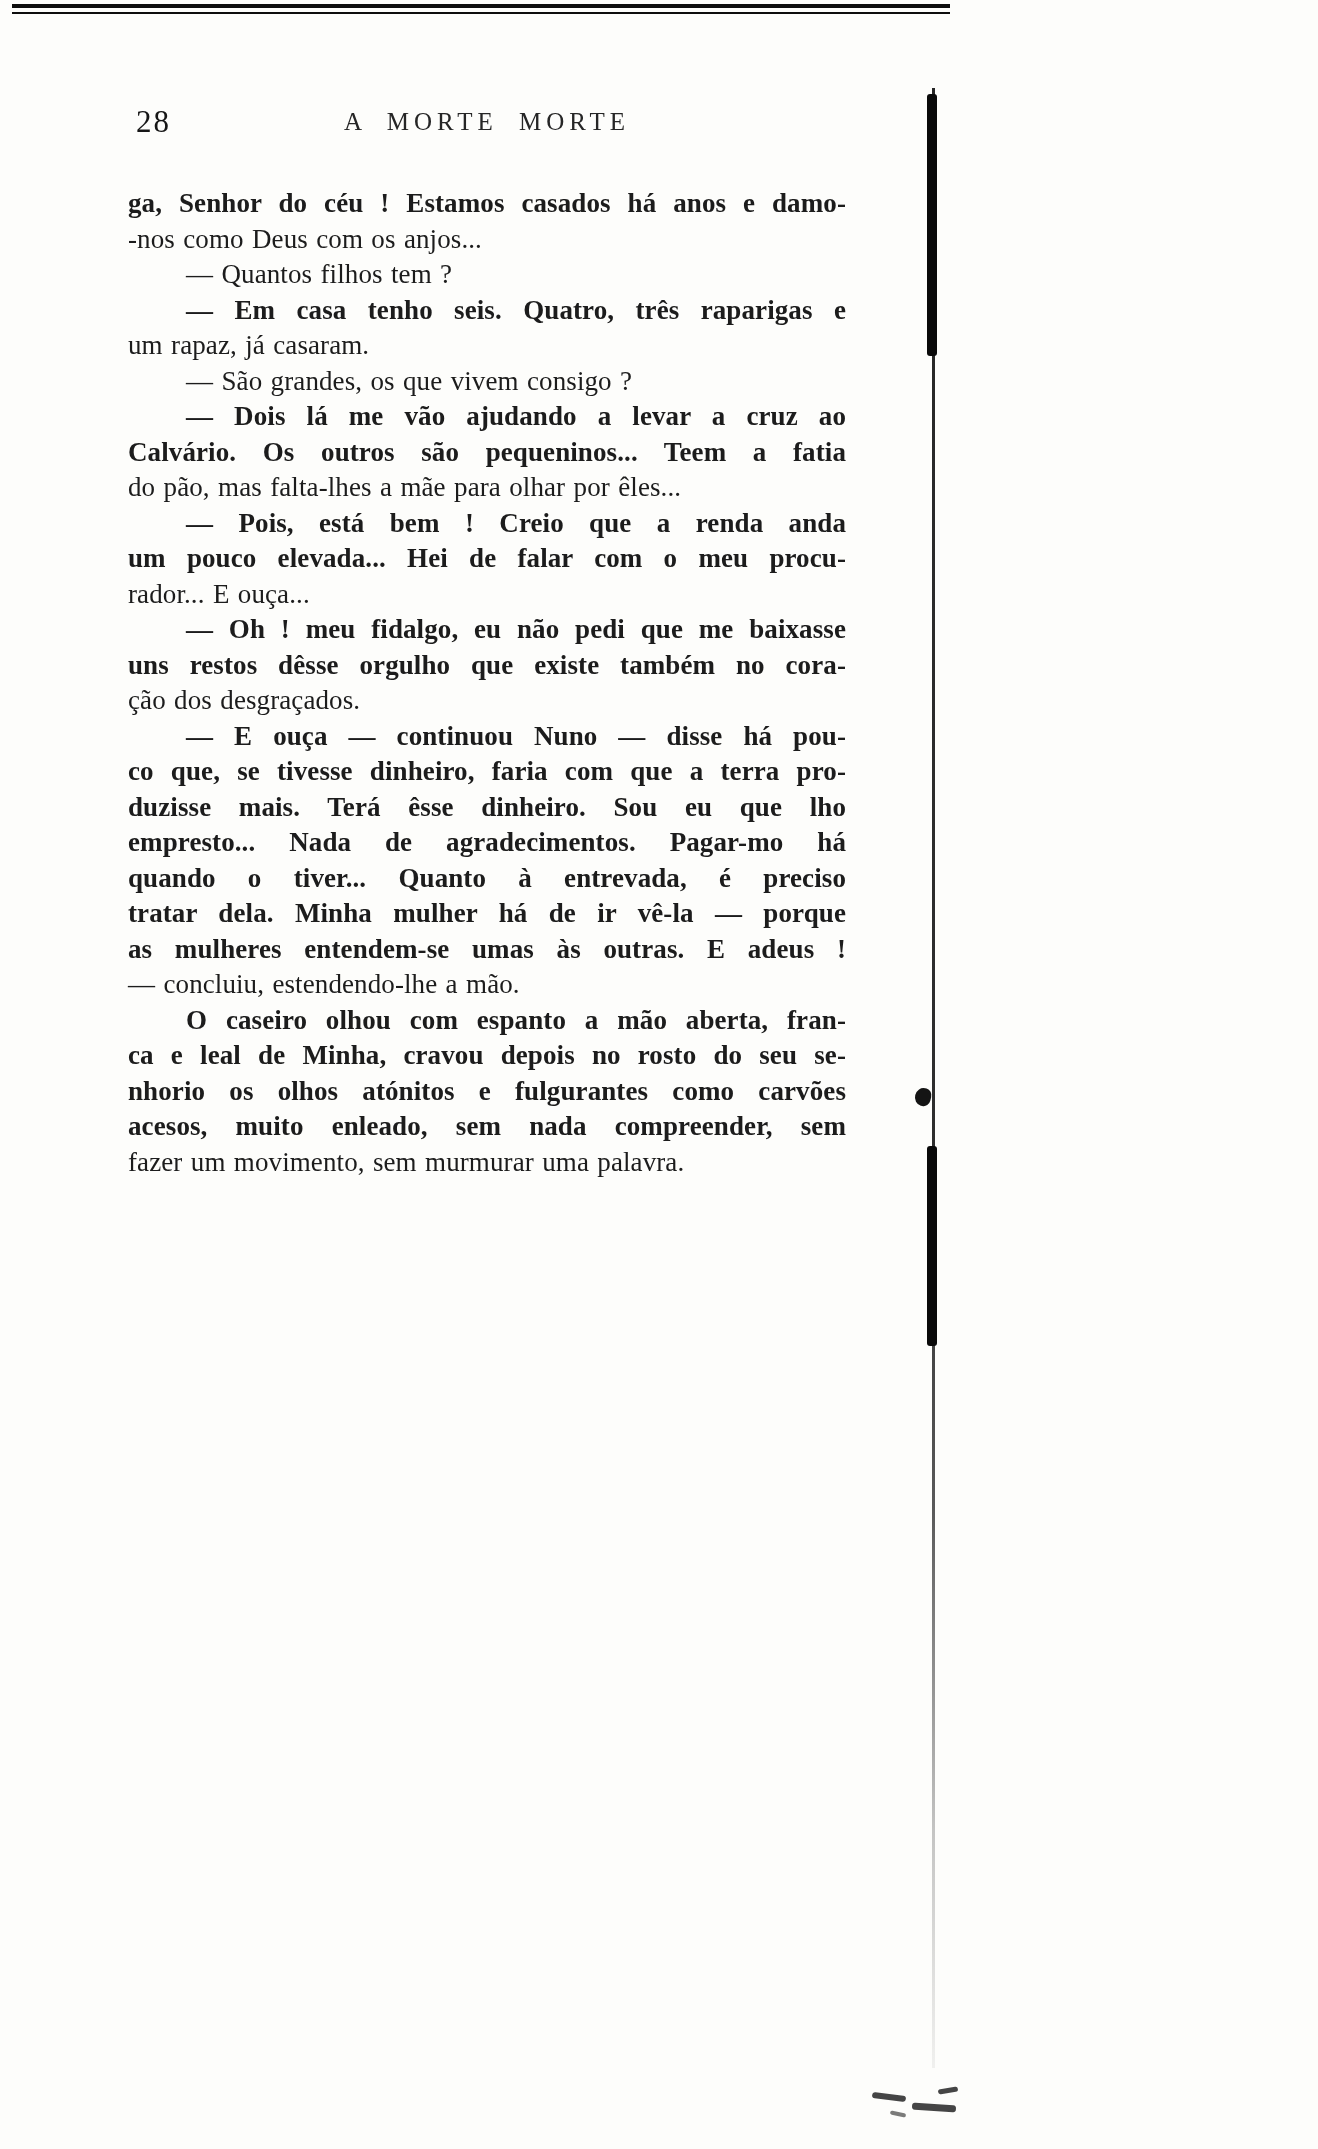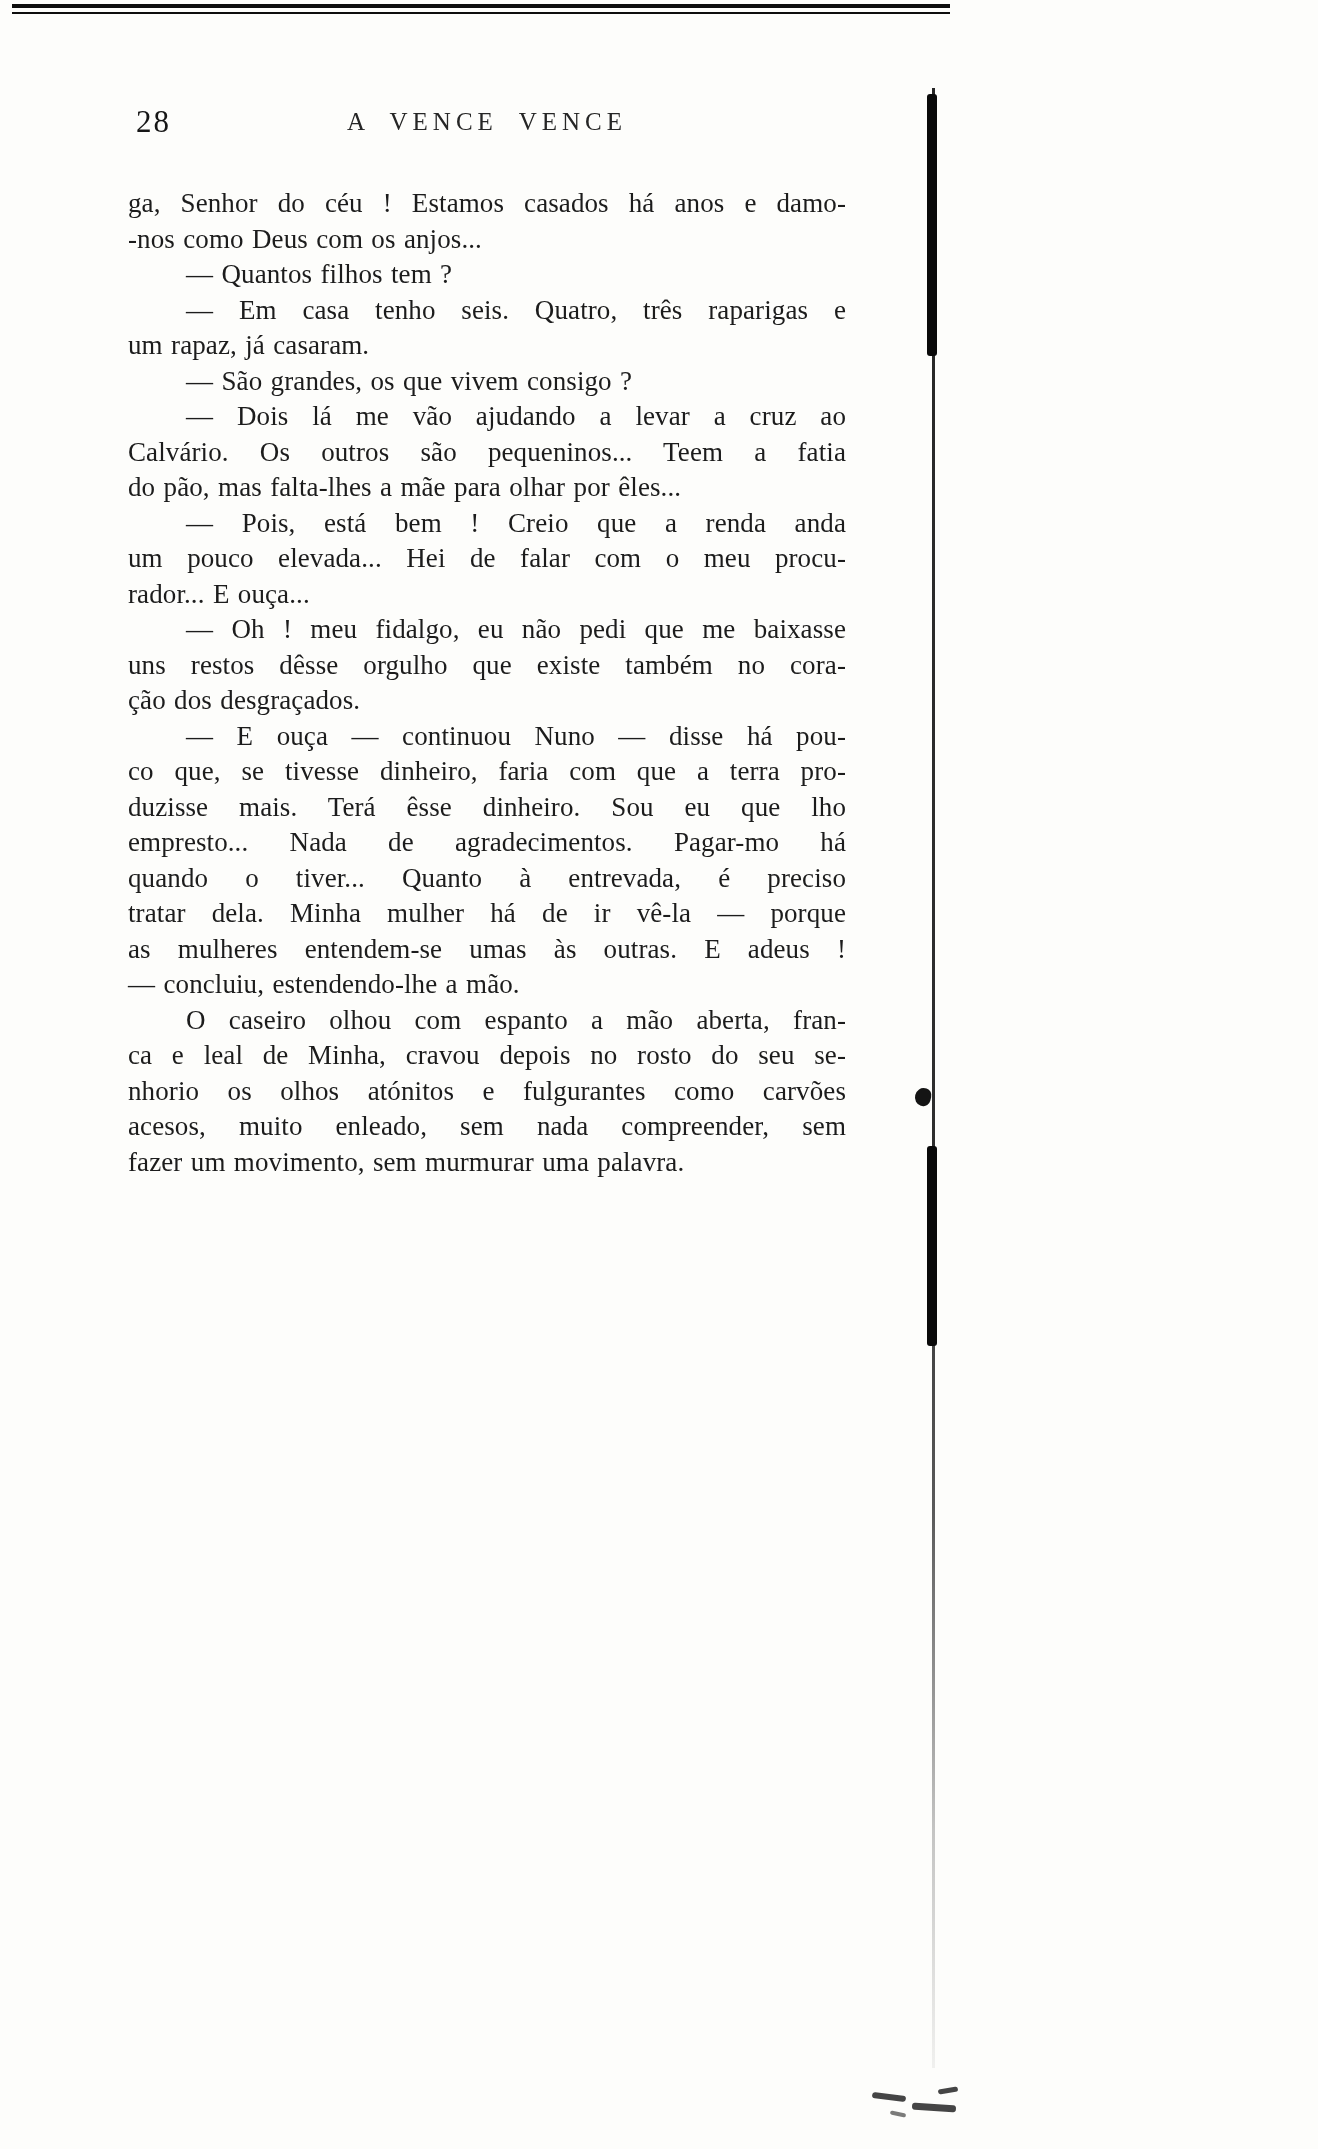--- a/index.html
+++ b/index.html
@@ -58,21 +58,21 @@
   
   .text-block {
     position: absolute; top: 186px; left: 128px; width: 718px;
     font-size: 27px; line-height: 35.5px;
     color: #1c1c1c;
     letter-spacing: 0.1px;
     word-spacing: 1.5px;
   }
   .paragraph { margin: 0; }
   .line { min-height: 35.5px; }
-  .line.fill { text-align: justify; text-align-last: justify; }
+  .line.fill { text-align: justify; text-align-last: justify; font-weight: bold; }
   .line.indent { text-indent: 58px; }
 </style>
 </head>
 <body>
 
 <div class="page">
 
   <div class="rule rule-thick"></div>
   <div class="rule rule-thin"></div>
 
@@ -80,21 +80,21 @@
   <div class="edge-bar edge-bar-top"></div>
   <div class="edge-bar edge-bar-mid"></div>
   <div class="edge-blob"></div>
   <div class="noise noise-1"></div>
   <div class="noise noise-2"></div>
   <div class="noise noise-3"></div>
   <div class="noise noise-4"></div>
 
   <header class="page-header">
     <span class="page-number">28</span>
-    <span class="running-title">A VENCE VENCE</span>
+    <span class="running-title">A MORTE MORTE</span>
   </header>
 
   <main class="text-block" id="text-block">
       <div class="paragraph">
         <div class="line fill">ga, Senhor do céu ! Estamos casados há anos e damo-</div>
         <div class="line">-nos como Deus com os anjos...</div>
       </div>
       <div class="paragraph">
         <div class="line indent">— Quantos filhos tem ?</div>
       </div>

